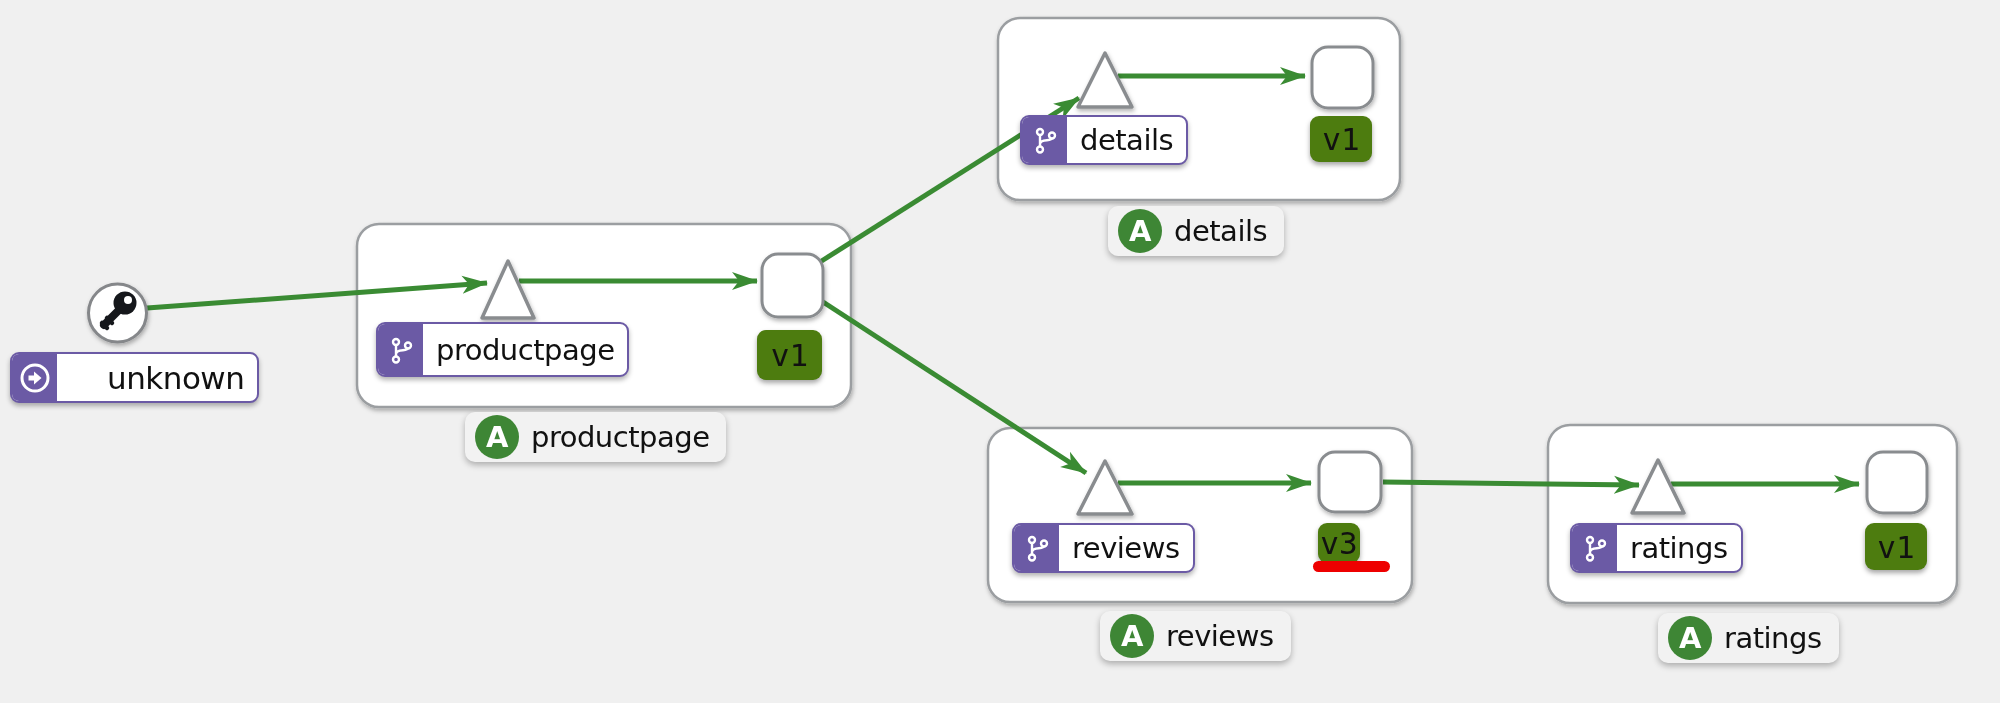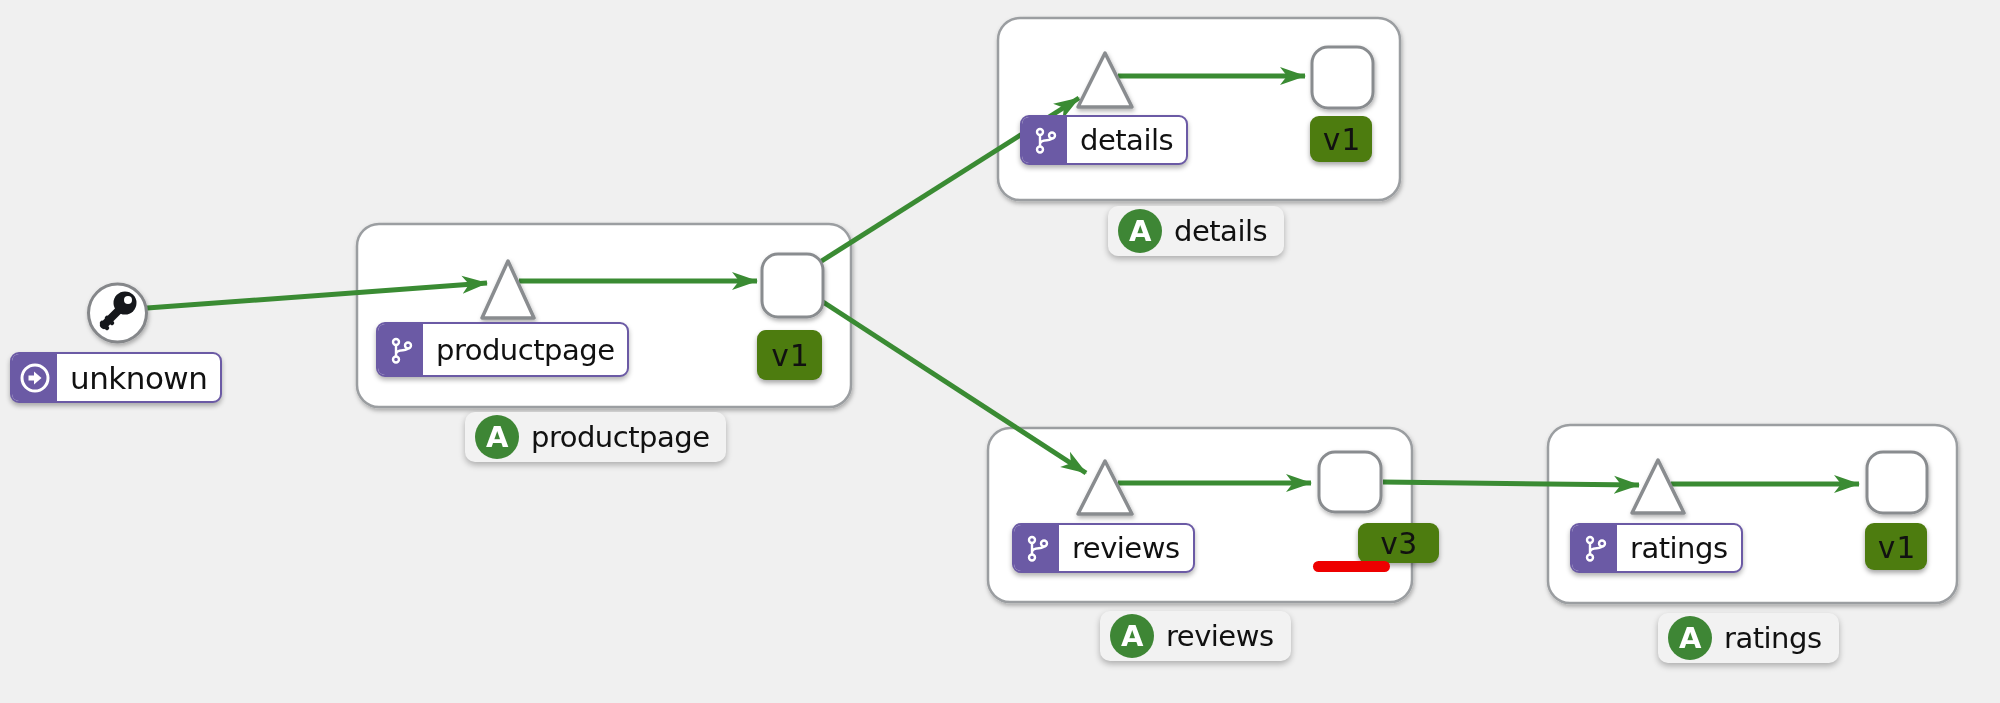--- a/index.html
+++ b/index.html
@@ -23,21 +23,21 @@
     box-shadow:0 3px 5px rgba(0,0,0,.30);overflow:hidden;
   }
   .vbadge .ic{
     width:45px;flex:none;background:var(--purple);
     display:flex;align-items:center;justify-content:center;
   }
   .vbadge .tx{
     display:flex;align-items:center;padding:0 13px;font-size:29px;color:var(--ink);
     white-space:nowrap;letter-spacing:-0.5px;
   }
-  .unk .tx{font-size:31px;}
+  .unk .tx{font-size:31px;margin-left:37px;}
   .vlabel{
     position:absolute;background:#4d7c0f;border-radius:9px;
     box-shadow:0 3px 5px rgba(0,0,0,.35);
     display:flex;align-items:center;justify-content:center;
     font-family:"DejaVu Sans Mono","Liberation Mono",monospace;
     font-size:31px;color:var(--ink);
   }
   .redbar{position:absolute;background:var(--alert-red);border-radius:5.5px;}
   .abadge{
     position:absolute;display:flex;align-items:center;gap:12px;
@@ -158,21 +158,21 @@
     <span class="ic">
       <svg width="28" height="30" viewBox="0 0 28 30">
         <path d="M9,9 V22 M9,19 C9,13 21,17 21,13" stroke="#fff" stroke-width="2.4" fill="none"></path>
         <circle cx="9" cy="7" r="3" stroke="#fff" stroke-width="2.4" fill="none"></circle>
         <circle cx="21" cy="10.5" r="3" stroke="#fff" stroke-width="2.4" fill="none"></circle>
         <circle cx="9" cy="24.5" r="3" stroke="#fff" stroke-width="2.4" fill="none"></circle>
       </svg>
     </span>
     <span class="tx">reviews</span>
   </div>
-  <div class="vlabel" style="left:1358px;top:523px;width:81px;height:40px">
+  <div class="vlabel" style="left:1318px;top:523px;width:42px;height:40px">
     <span>v3</span>
   </div>
   <div class="redbar" style="left:1313px;top:561px;width:77px;height:11px"></div>
   <div class="abadge" style="left:1100px;top:611px;height:50px">
     <span class="acirc">A</span>
     <span>reviews</span>
   </div>
 
   <div class="lbl vbadge" style="left:1570px;top:523px;height:50px">
     <span class="ic">

